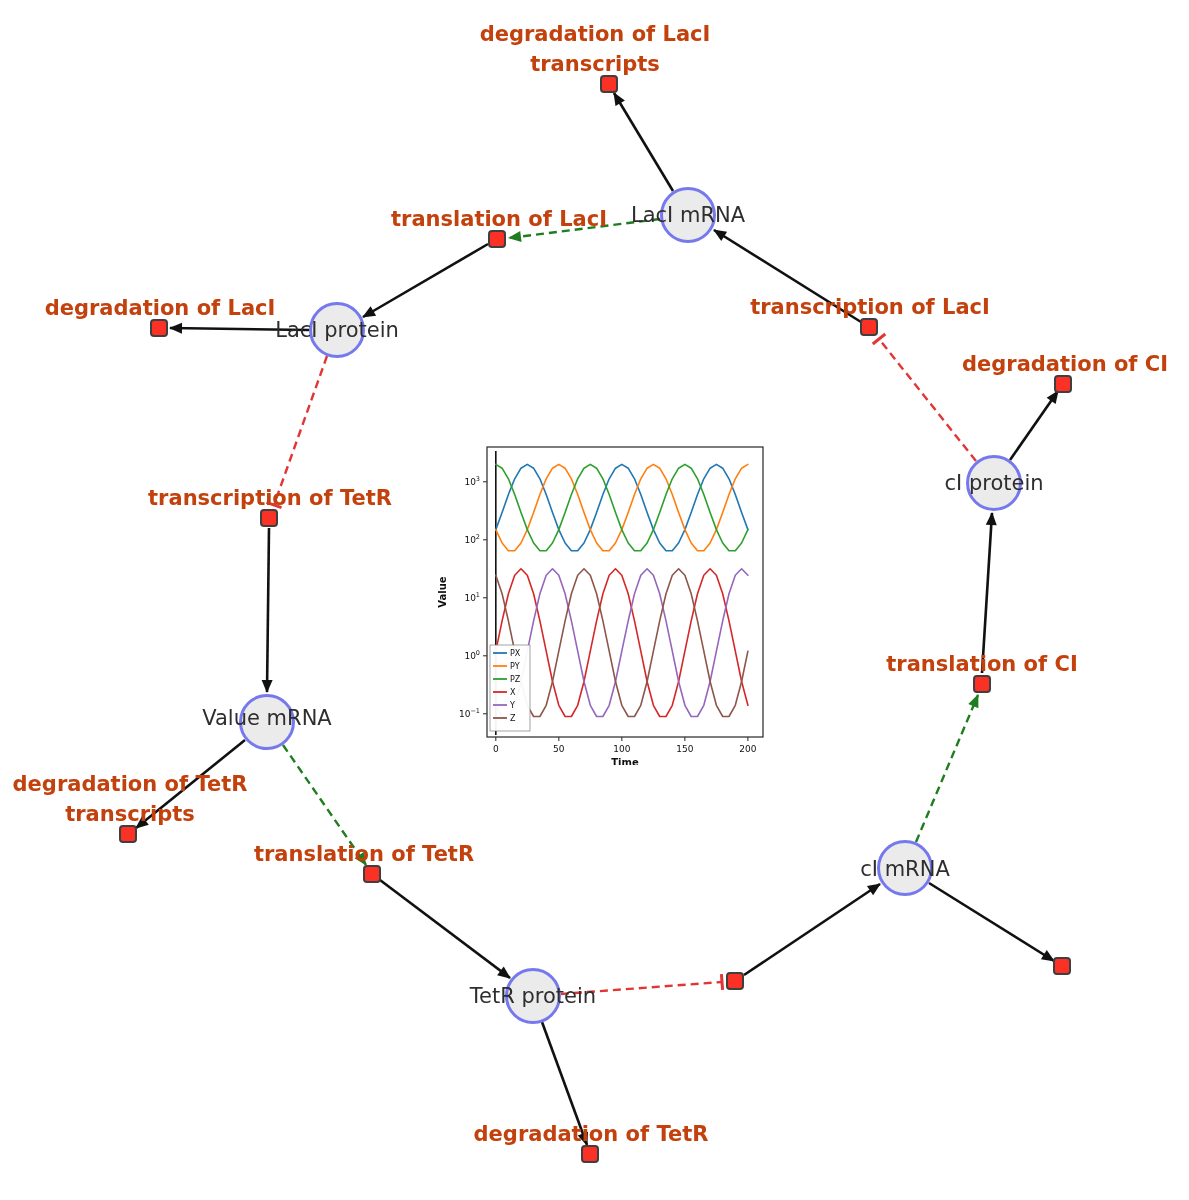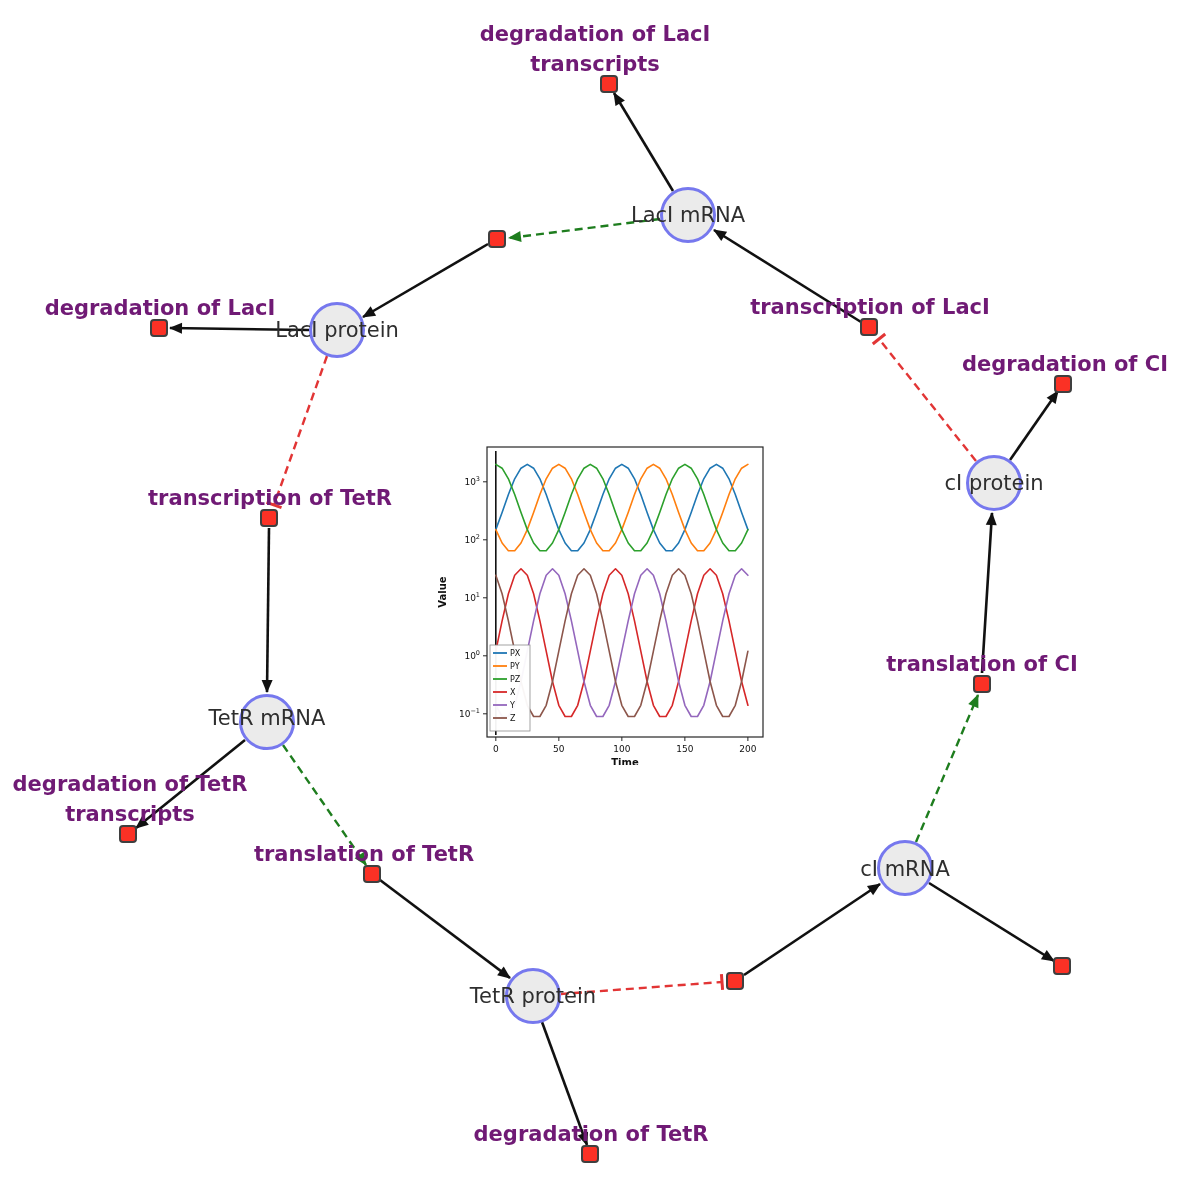--- a/index.html
+++ b/index.html
@@ -18,21 +18,21 @@
   .rsq{
     position:absolute;width:18px;height:18px;background:#fb3125;
     border:2.5px solid #3f3f3f;border-radius:4px;box-sizing:border-box;
   }
   .slabel{
     position:absolute;transform:translate(-50%,-50%);
     font-size:21px;color:#2e2e2e;white-space:nowrap;text-align:center;
   }
   .rlabel{
     position:absolute;width:300px;text-align:center;
-    font-weight:bold;font-size:21px;line-height:1.43;color:#701a75;
+    font-weight:bold;font-size:21px;line-height:1.43;color:#c2410c;
     white-space:nowrap;
   }
   .rlabel.two{width:250px;white-space:normal;}
   .chart{
     position:absolute;left:434px;top:435px;width:340px;height:330px;background:#fff;
   }
   #chart-svg text{font-family:"DejaVu Sans",sans-serif;}
 </style>
 </head>
 <body>
@@ -91,25 +91,26 @@
   <div class="rsq" style="left:973px;top:675px"></div>
   <div class="rsq" style="left:119px;top:825px"></div>
   <div class="rsq" style="left:363px;top:865px"></div>
   <div class="rsq" style="left:1053px;top:957px"></div>
   <div class="rsq" style="left:726px;top:972px"></div>
   <div class="rsq" style="left:581px;top:1145px"></div>
 
   <div class="slabel" style="left:688px;top:215px">LacI mRNA</div>
   <div class="slabel" style="left:337px;top:330px">LacI protein</div>
   <div class="slabel" style="left:994px;top:483px">cI protein</div>
-  <div class="slabel" style="left:267px;top:718px">TetR mRNA</div>
+  <div class="slabel" style="left:267px;top:718px">Value mRNA</div>
   <div class="slabel" style="left:905px;top:869px">cI mRNA</div>
   <div class="slabel" style="left:533px;top:996px">TetR protein</div>
 
   <div class="rlabel two" style="left:470px;top:19px">degradation of LacI transcripts</div>
+  <div class="rlabel" style="left:349px;top:204px">translation of LacI</div>
   <div class="rlabel" style="left:720px;top:292px">transcription of LacI</div>
   <div class="rlabel" style="left:10px;top:293px">degradation of LacI</div>
   <div class="rlabel" style="left:915px;top:349px">degradation of CI</div>
   <div class="rlabel" style="left:832px;top:649px">translation of CI</div>
   <div class="rlabel" style="left:120px;top:483px">transcription of TetR</div>
   <div class="rlabel two" style="left:5px;top:769px">degradation of TetR transcripts</div>
   <div class="rlabel" style="left:214px;top:839px">translation of TetR</div>
   <div class="rlabel" style="left:441px;top:1119px">degradation of TetR</div>
 
   <div class="chart">

